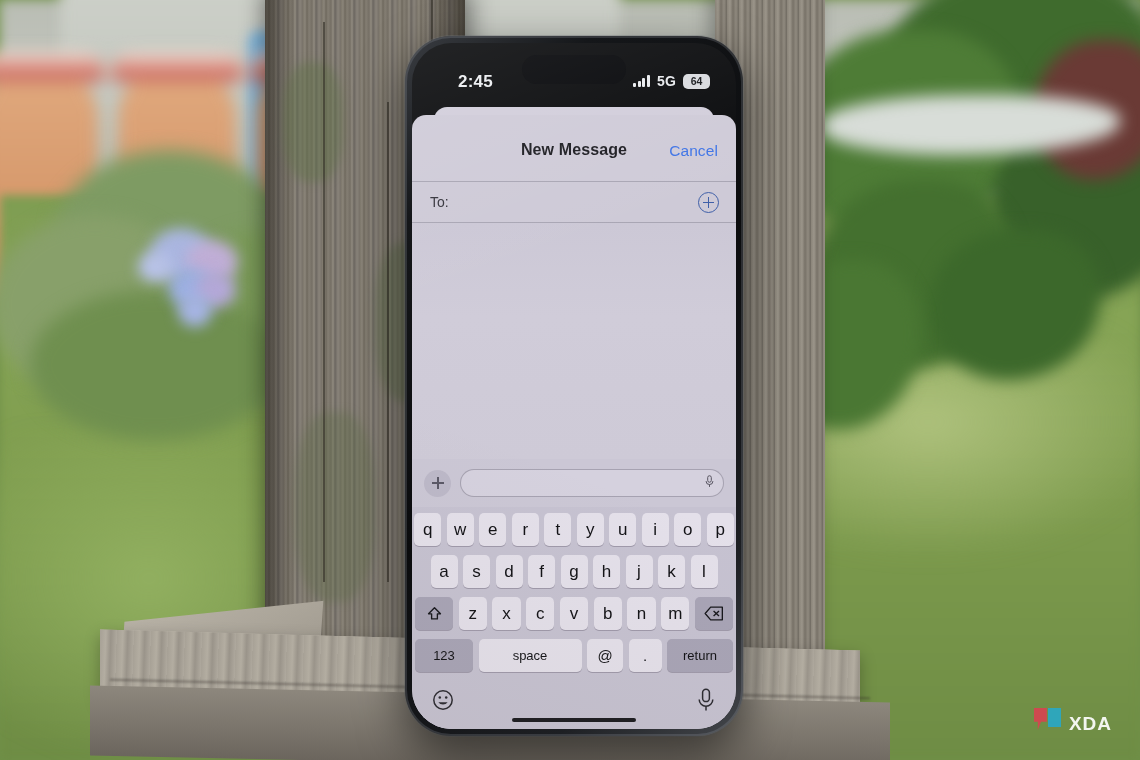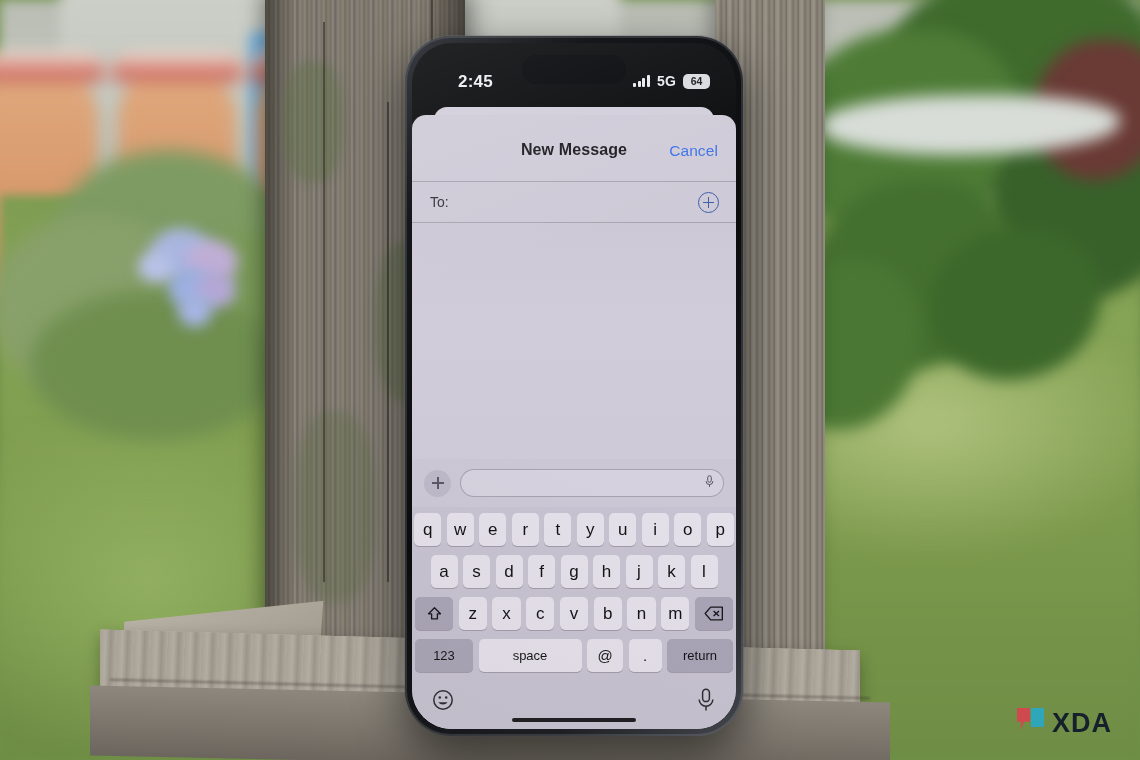--- a/index.html
+++ b/index.html
@@ -540,23 +540,23 @@
     background: #d64550;
     clip-path: polygon(0 0, 100% 0, 100% 62%, 55% 62%, 30% 100%, 30% 62%, 0 62%);
   }
   .xda-mark .rgt {
     position: absolute; left: 14px; top: 0;
     width: 13px; height: 19px;
     background: #2aa8c4;
     clip-path: polygon(0 0, 100% 0, 100% 100%, 0 100%);
   }
   .xda-text {
-    font-size: 27px;
+    font-size: 19px;
     font-weight: bold;
-    color: #0f172a;
+    color: #ffffff;
     letter-spacing: 1px;
     line-height: 1;
   }
 </style>
 </head>
 <body>
 
 <div class="scene">
 
   <div class="bg-sky"></div>

